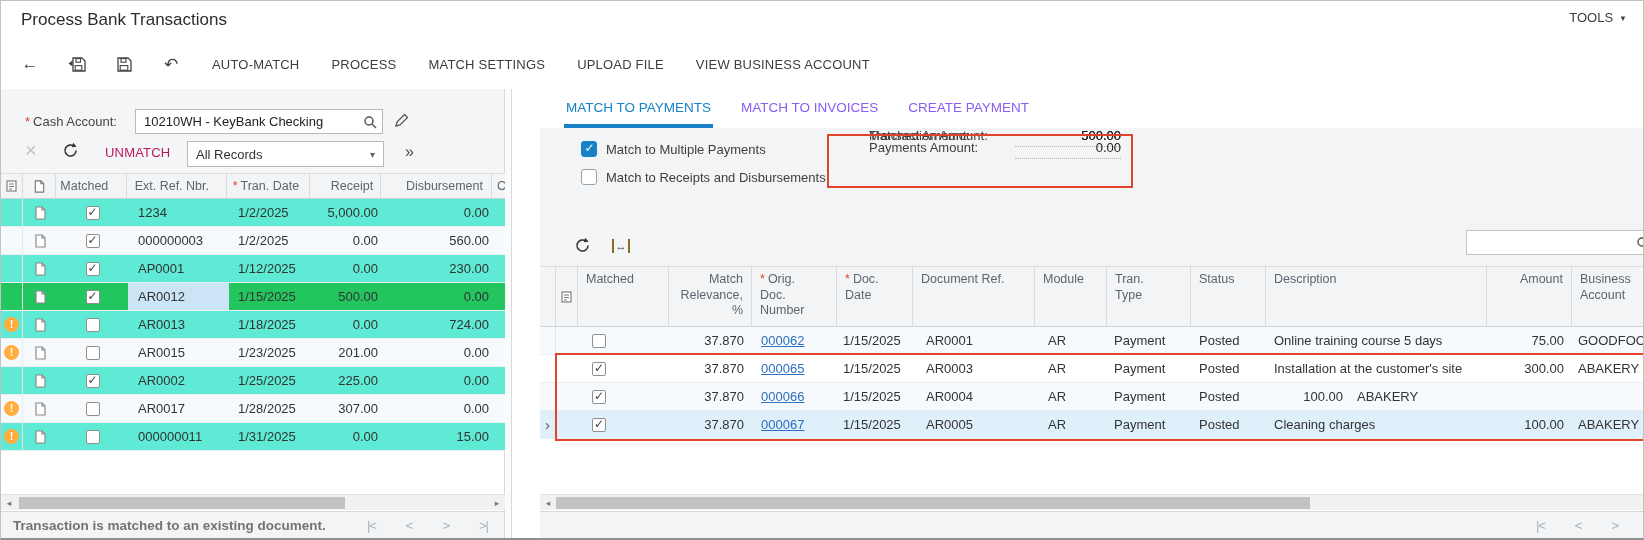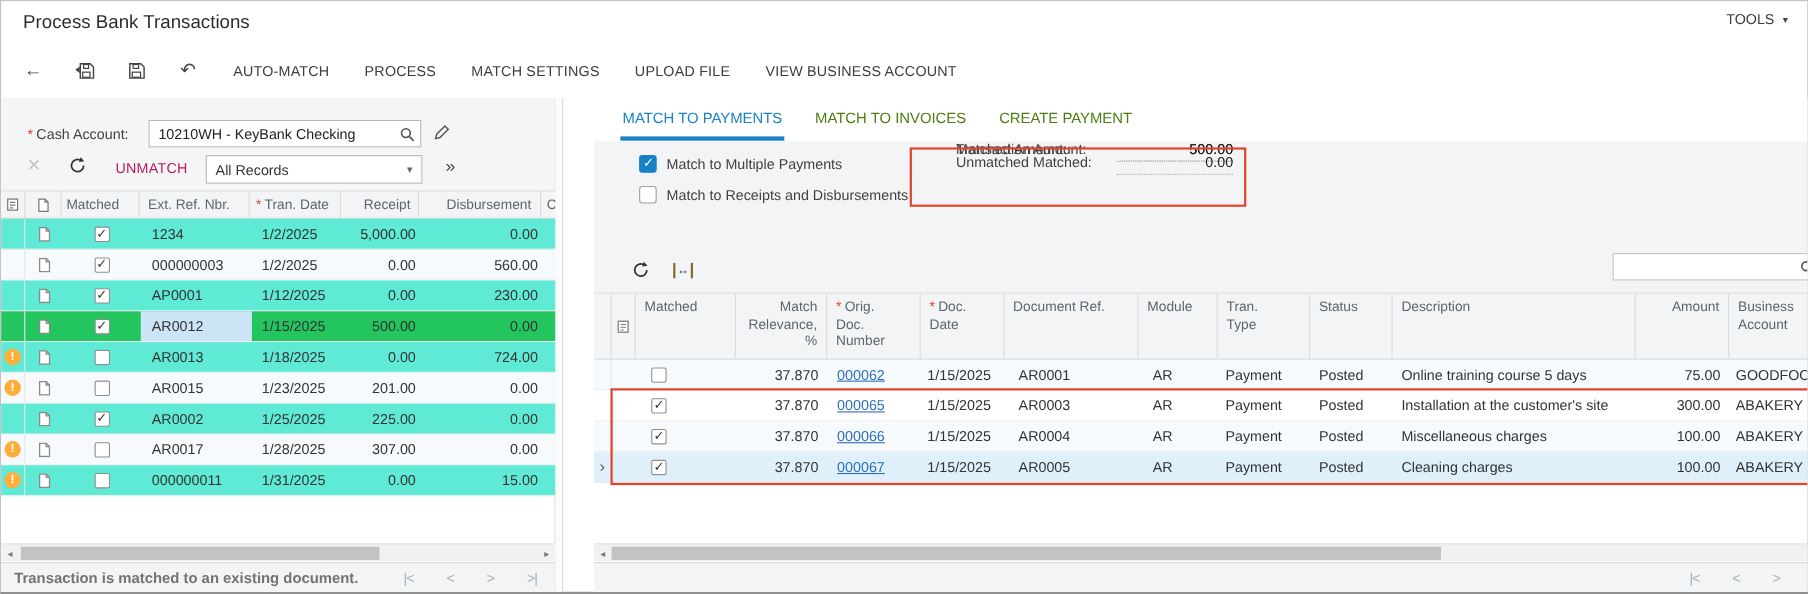--- a/index.html
+++ b/index.html
@@ -82,21 +82,21 @@
   .thumb{position:absolute;top:2px;height:12px;background:#c2c2c2;cursor:pointer}
   .pfoot{position:absolute;top:422px;height:28px;background:#f2f4f6;border-top:1px solid #d8d8d8;
          display:flex;align-items:center;width:100%}
   .status-text{padding-left:12px;font-weight:600;color:#737373;font-size:13.5px}
   .pager{display:flex;gap:30px;margin-left:auto;padding-right:16px;color:#a6b1b9;font-size:13px}
   .pager span{cursor:pointer;letter-spacing:-1px}
 
   
   .rp-tabs{position:absolute;left:0;top:0;width:100%;height:39px;background:#fff;display:flex;
            align-items:flex-end;padding-left:24px;gap:26px}
-  .tab{padding:0 2px 9px 2px;font-size:13.5px;color:#4d7c0f;border-bottom:4px solid transparent;cursor:pointer;white-space:nowrap}
+  .tab{padding:0 2px 9px 2px;font-size:13.5px;color:#8b5cf6;border-bottom:4px solid transparent;cursor:pointer;white-space:nowrap}
   .tab.active{color:var(--accent,#1782c5);border-bottom-color:var(--accent,#1782c5)}
 
   
   .rp-filter{position:absolute;left:0;top:39px;width:100%;height:138px;background:#f2f4f5}
   .opt{position:absolute;left:41px;display:flex;align-items:center;gap:9px;cursor:pointer}
   .opt:nth-of-type(1){top:13px}.opt:nth-of-type(2){top:41px}
   .ocb{width:16px;height:16px;border-radius:3px;border:1px solid #9aa0a6;background:#fff;position:relative;flex:0 0 auto}
   .opt.on .ocb{background:var(--accent,#1782c5);border-color:var(--accent,#1782c5)}
   .opt.on .ocb::after{content:"✓";color:#fff;position:absolute;left:2.5px;top:-1px;font-size:12px;font-weight:bold}
   .opt .olabel{color:#3f3f3f}
@@ -481,21 +481,21 @@
             <span class="slabel">Transaction Amount:</span>
             <span class="sval">500.00</span>
           </div>
         
           <div class="sumrow">
             <span class="slabel">Matched Amount:</span>
             <span class="sval">500.00</span>
           </div>
         
           <div class="sumrow">
-            <span class="slabel">Unmatched Matched:</span>
+            <span class="slabel">Payments Amount:</span>
             <span class="sval">0.00</span>
           </div>
         </div>
       <div class="ann ann-sum"></div>
 
       <span class="rp-refresh iconbtn">
         <svg width="17" height="17" viewBox="0 0 16 16">
           <path d="M13.2 8a5.2 5.2 0 1 1-1.9-4" fill="none" stroke="#333" stroke-width="1.5"></path>
           <path d="M10.6 0.8 l3.2 3.6 -4.6 .6z" fill="#333"></path>
         </svg>
@@ -604,21 +604,20 @@
           </div>
           <div class="cell rc-rel">37.870</div>
           <div class="cell rc-orig">
             <a>000066</a>
           </div>
           <div class="cell rc-date">1/15/2025</div>
           <div class="cell rc-ref">AR0004</div>
           <div class="cell rc-mod">AR</div>
           <div class="cell rc-type">Payment</div>
           <div class="cell rc-status">Posted</div>
-          <div class="cell rc-desc">Miscellaneous charges</div>
           <div class="cell rc-amt">100.00</div>
           <div class="cell rc-bus">ABAKERY</div>
         </div>
 
         <div class="rrow selected">
           <div class="cell rc-gut">
             <span class="ptr">›</span>
           </div>
           <div class="cell rc-note"></div>
           <div class="cell rc-match">

